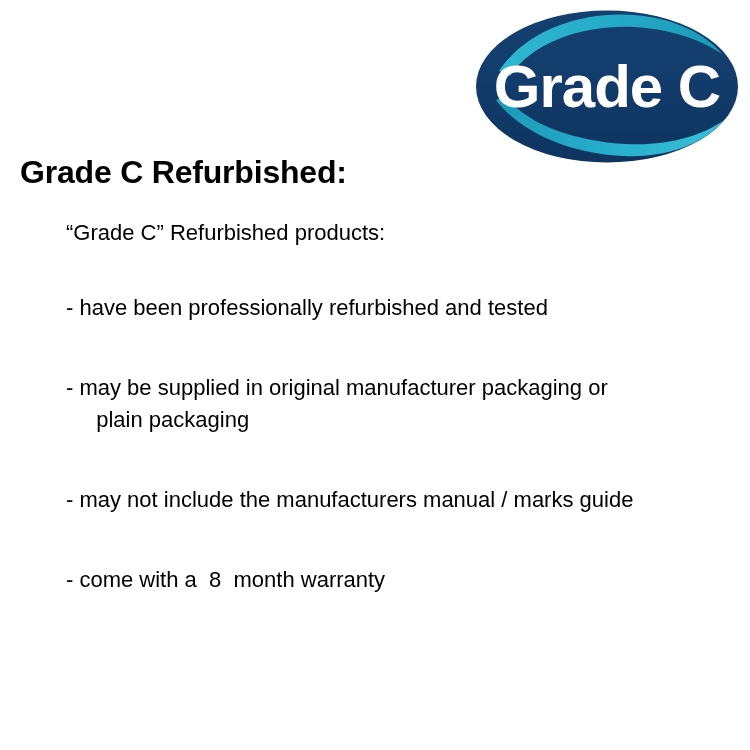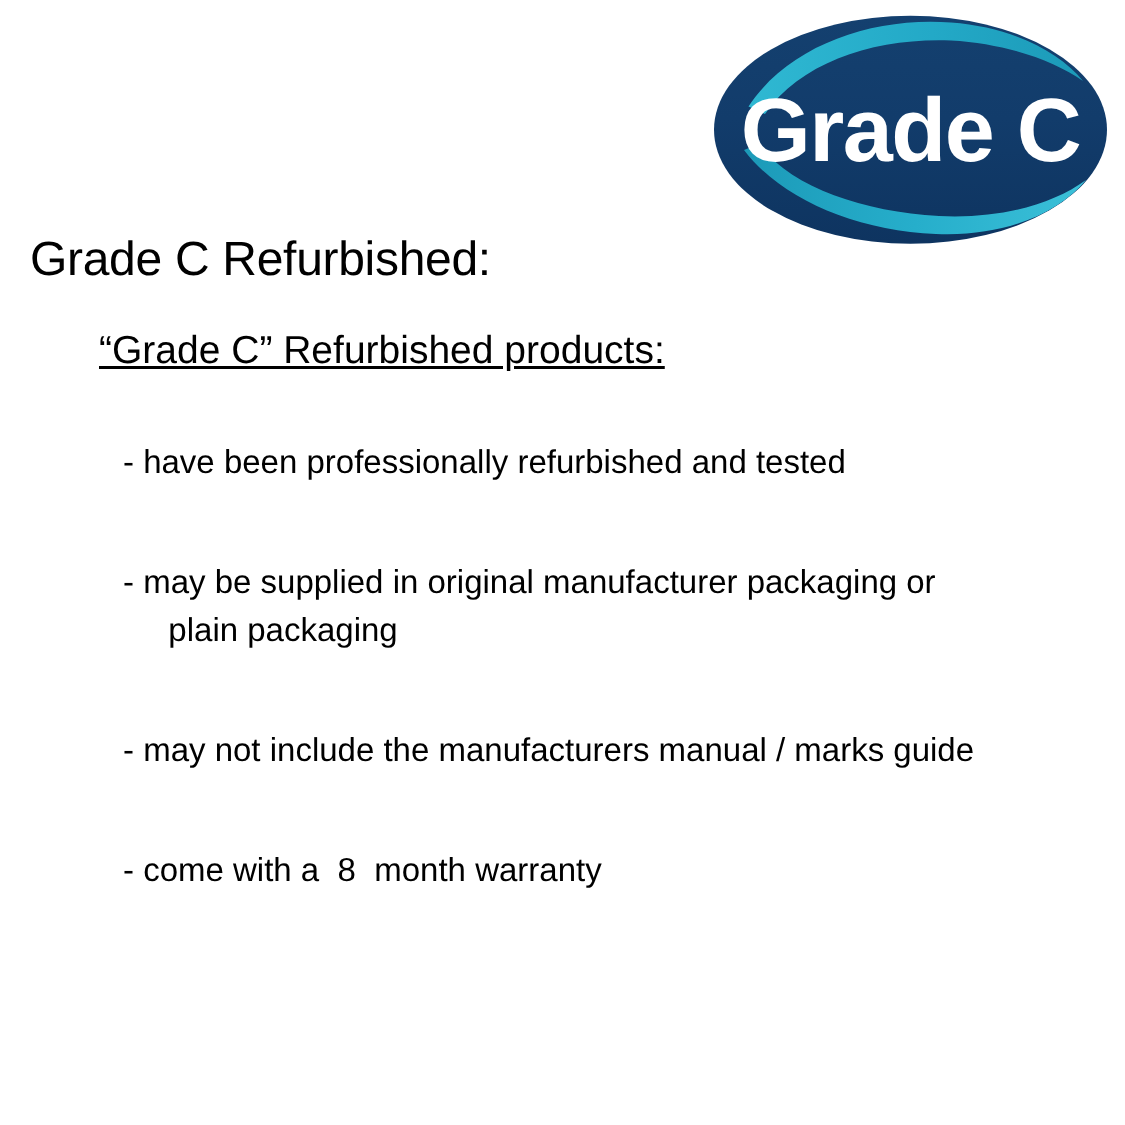--- a/index.html
+++ b/index.html
@@ -37,48 +37,47 @@
     fill: #ffffff;
     letter-spacing: -1px;
   }
 
   
   #page-title {
     position: absolute;
     left: 20px;
     top: 133px;
     font-size: 32px;
-    font-weight: normal;
+    font-weight: bold;
     letter-spacing: -0.2px;
     white-space: nowrap;
   }
 
   
   #content-body {
     position: absolute;
     left: 66px;
     top: 218px;
     width: 672px;
   }
   .intro-line {
-    font-size: 26px;
+    font-size: 22px;
     line-height: 30px;
     margin: 0 0 44px 0;
     white-space: pre;
-    text-decoration: underline;
   }
   .bullet-list {
     list-style: none;
     margin: 0;
     padding: 0;
   }
   .bullet-item {
     font-size: 22px;
     line-height: 32px;
-    margin: 0 0 48px 16px;
+    margin: 0 0 48px 0;
     padding-left: 18px;
     text-indent: -18px;
     white-space: pre-wrap;
     max-width: 660px;
   }
   .bullet-item:last-child {
     margin-bottom: 0;
   }
 </style>
 </head>

